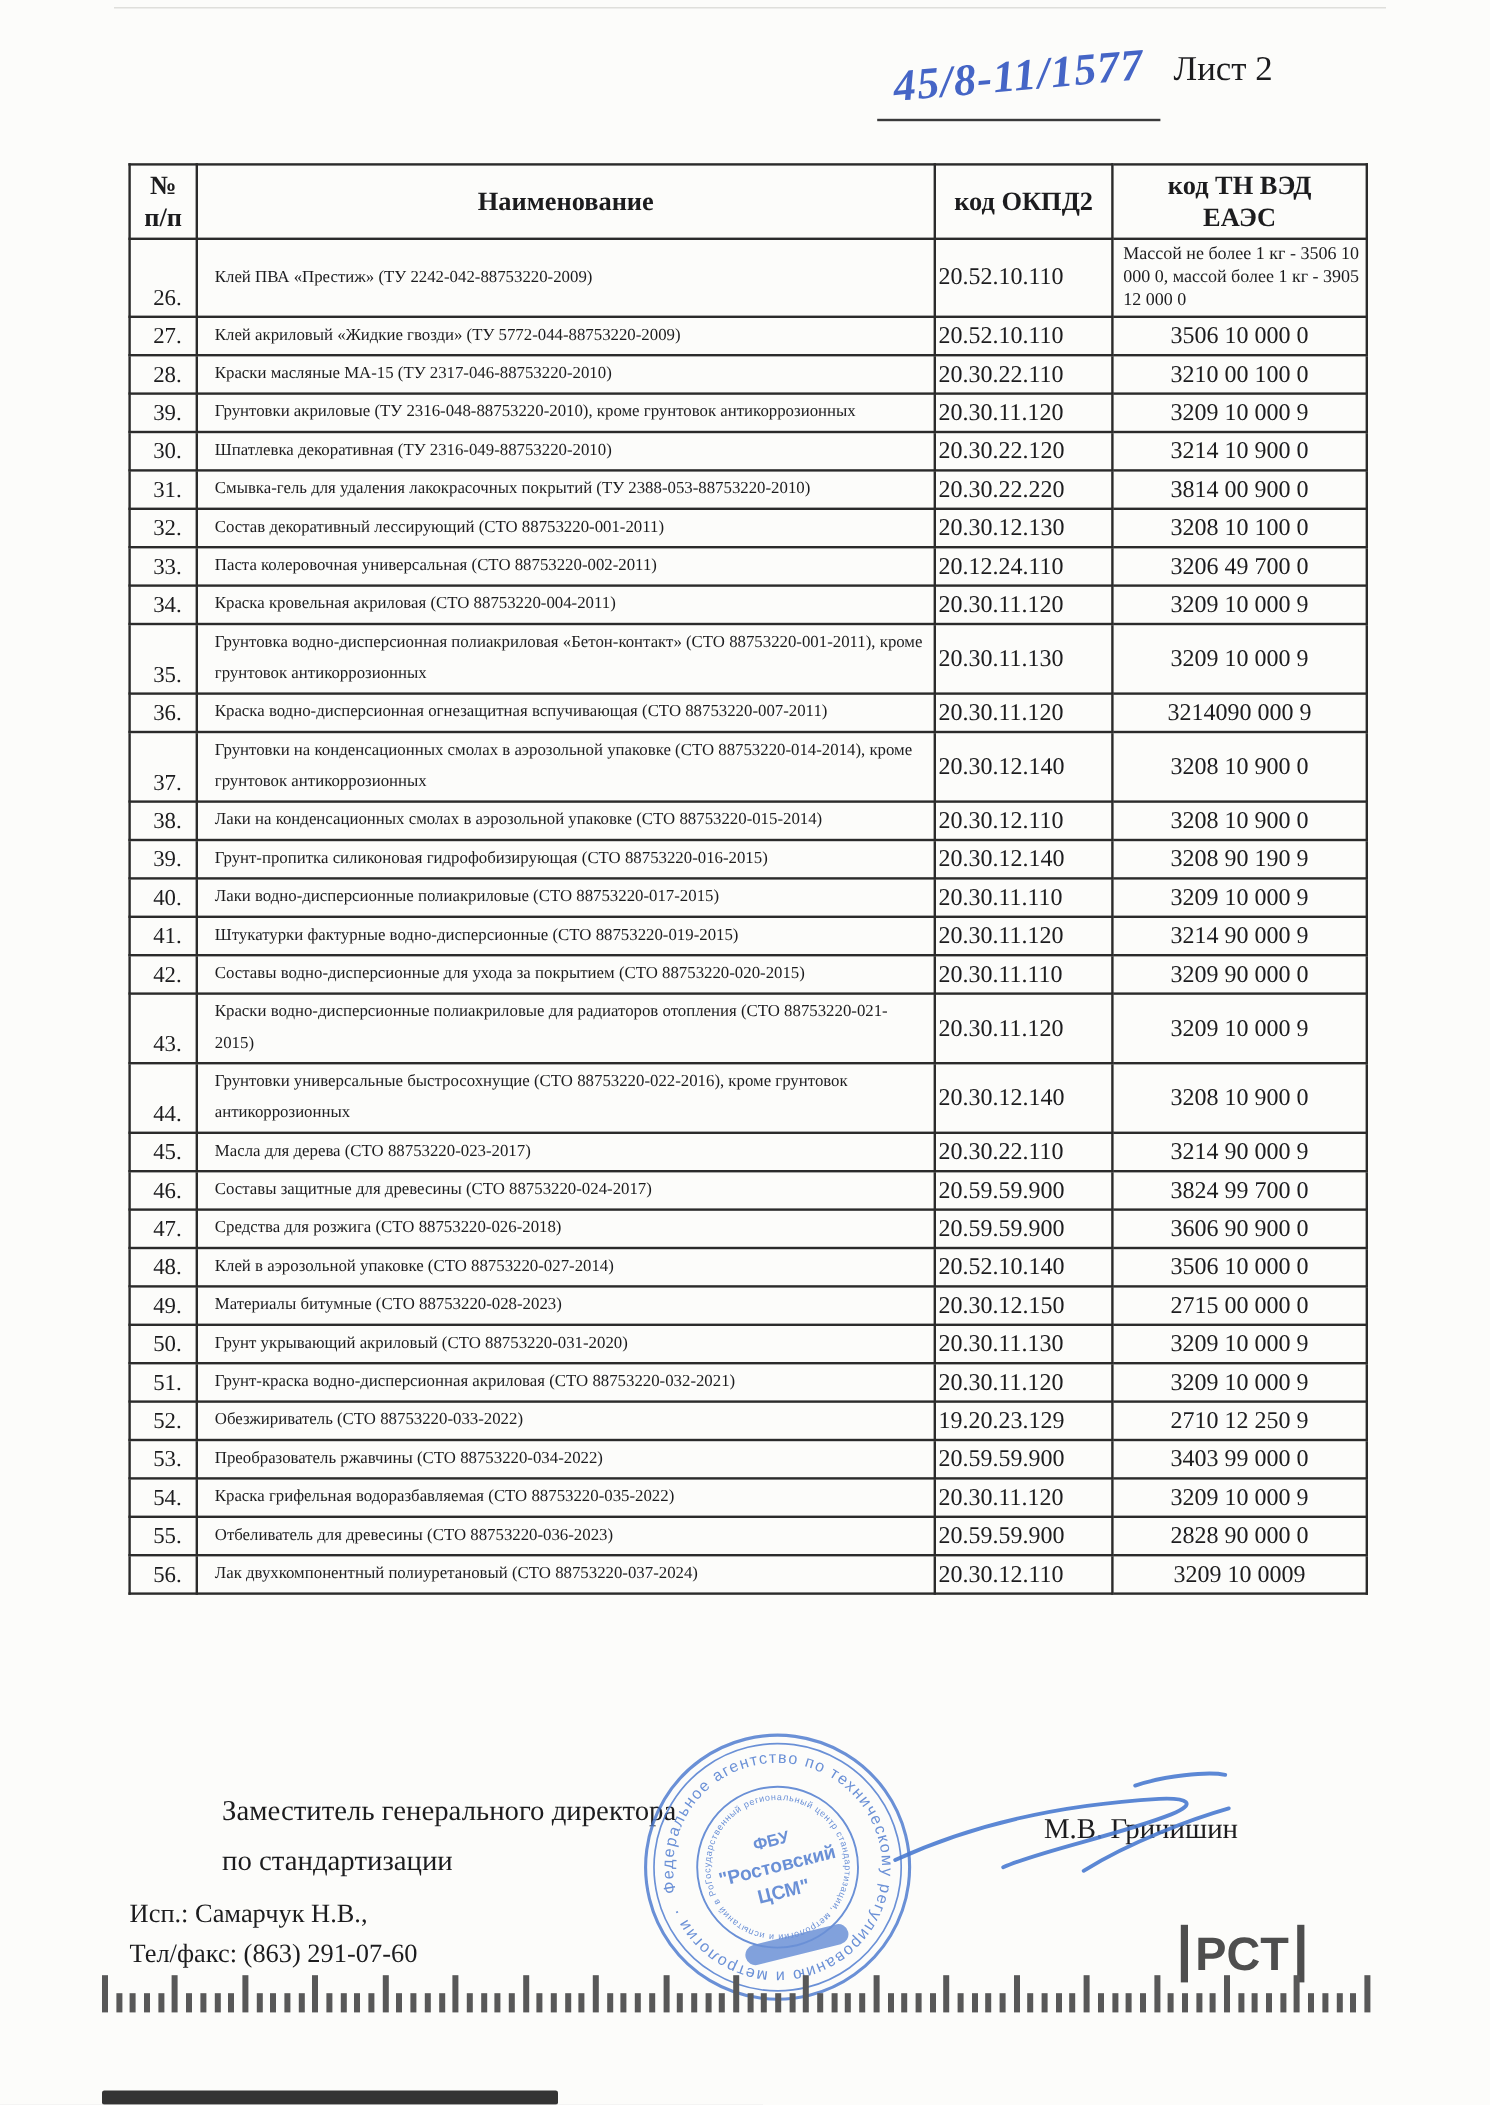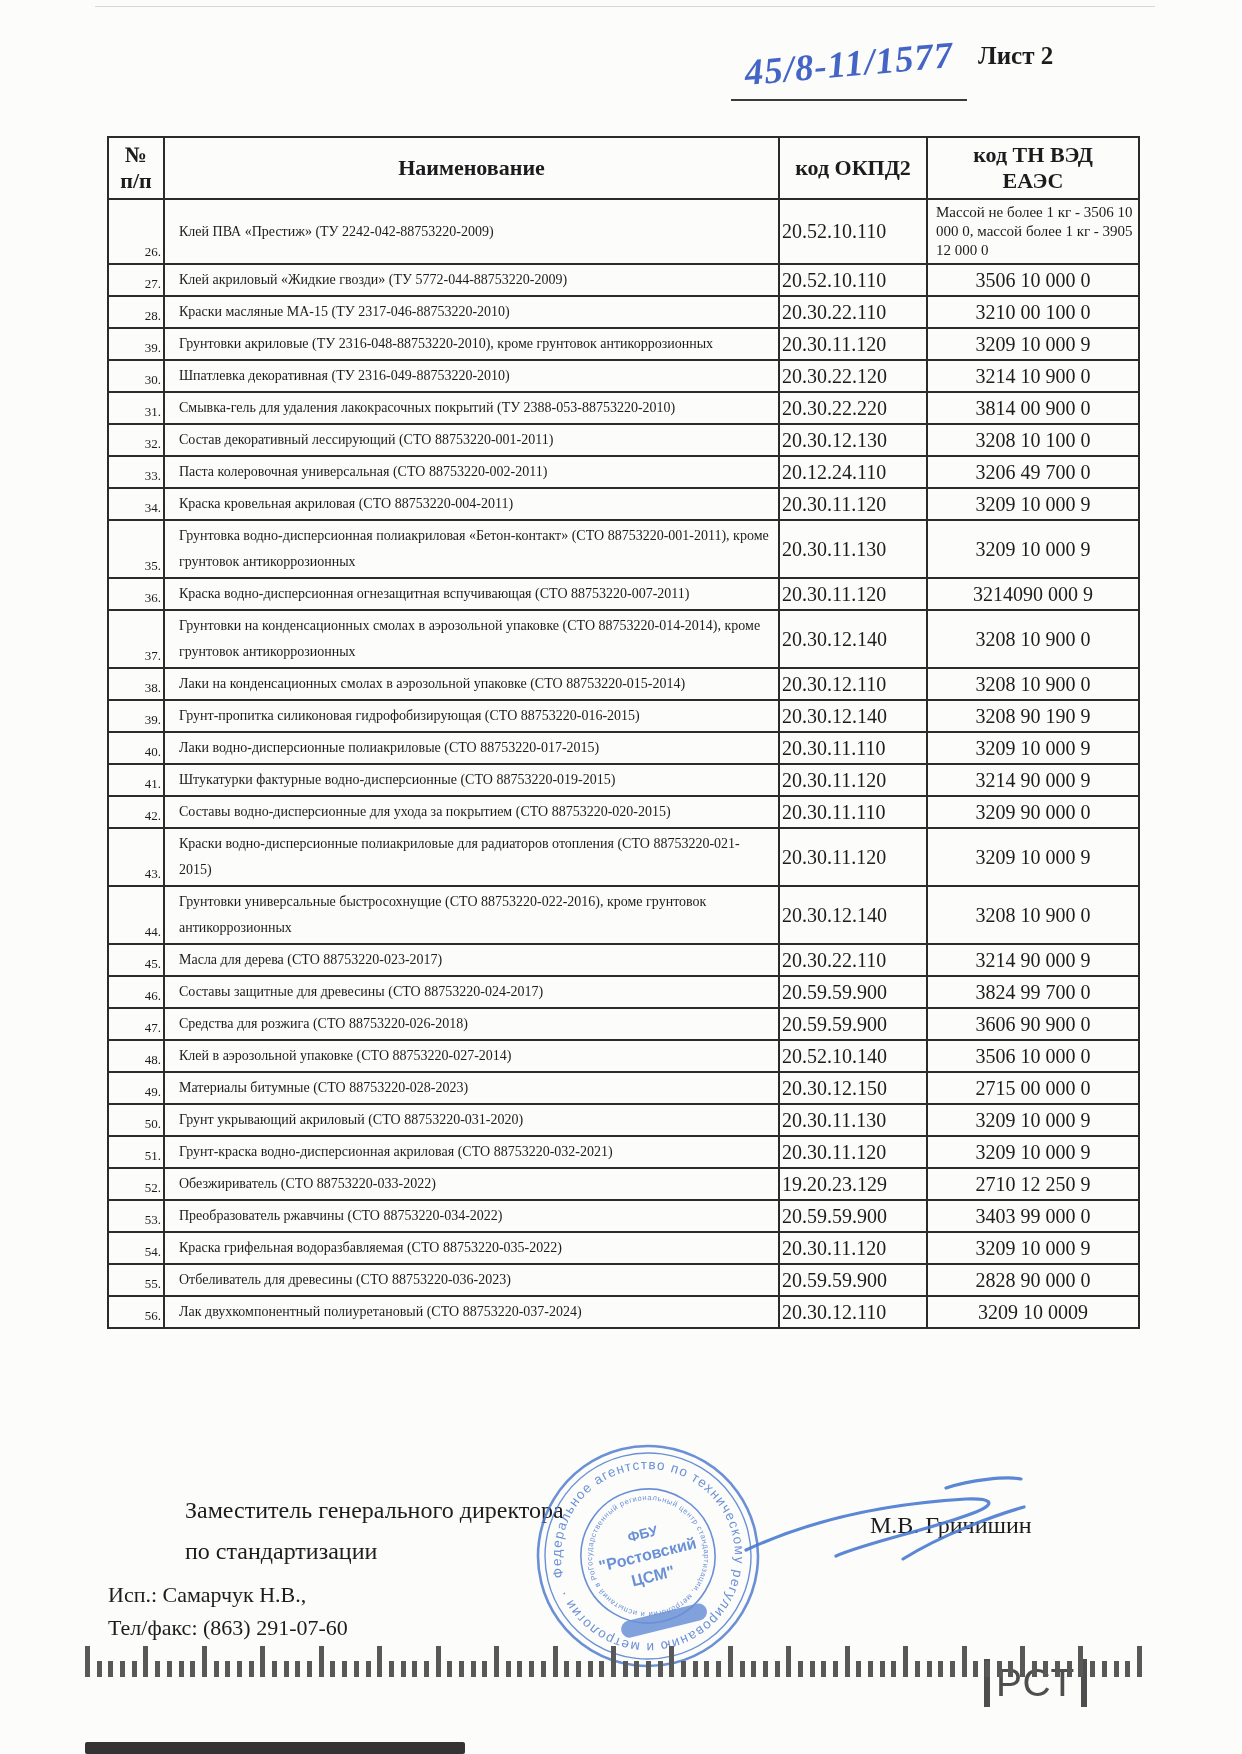--- a/index.html
+++ b/index.html
@@ -3,52 +3,52 @@
 <meta charset="utf-8">
 <style>
   html,body{margin:0;padding:0;background:#e8e8e6;}
   .page{
     position:relative;width:1242px;height:1754px;margin:0 auto;
     background:#fcfcfa;overflow:hidden;
     font-family:"Liberation Serif", serif;color:#1c1c1e;
   }
   .scan-topline{position:absolute;top:6px;left:95px;width:1060px;height:1px;background:#d8d8d4;}
 
-  .sheet-label{position:absolute;top:42px;left:978px;font-size:25px;font-weight:bold;}
+  .sheet-label{position:absolute;top:42px;left:978px;font-size:29px;}
   .appendix-line{position:absolute;top:72px;left:189px;font-size:23px;letter-spacing:.2px;}
   .hand-number{
     position:absolute;top:42px;left:734px;width:230px;text-align:center;
     font-style:italic;font-weight:bold;font-size:37px;letter-spacing:1px;
     color:#4565c6;transform:rotate(-5deg);white-space:nowrap;
   }
   .hand-underline{position:absolute;top:99px;left:731px;width:236px;height:2px;background:#3a3a3a;}
 
   table.doc{
     position:absolute;top:136px;left:107px;width:1031px;
     border-collapse:collapse;table-layout:fixed;
   }
   table.doc th,table.doc td{border:2px solid #2b2b2b;}
   table.doc th{font-size:22px;font-weight:bold;text-align:center;vertical-align:middle;padding:4px 2px;line-height:26px;}
-  td.c-num{vertical-align:bottom;text-align:right;font-size:13px;padding:2px 2px 3px 9px;}
+  td.c-num{vertical-align:bottom;text-align:center;font-size:19px;padding:2px 2px 3px 9px;}
   td.c-name{vertical-align:middle;font-size:14px;line-height:26px;padding:2px 8px 2px 14px;}
   td.c-okpd{vertical-align:middle;text-align:left;font-size:20px;padding:2px 2px;}
   td.c-tnved{vertical-align:middle;text-align:center;font-size:20px;padding:2px 4px;}
   td.c-tnved.tnved-small{font-size:15px;text-align:left;line-height:19px;padding:3px 4px 3px 8px;margin-left:46px;}
 
   .sign-title{position:absolute;left:165px;top:1490px;font-size:24px;line-height:41px;margin-left:20px;}
   .signer-name{position:absolute;left:870px;top:1512px;font-size:24px;}
   .executor{position:absolute;left:108px;top:1578px;font-size:22px;line-height:33px;}
 
   .stamp-wrap{position:absolute;left:530px;top:1438px;width:236px;height:236px;transform:rotate(-14deg);opacity:.82;}
   .stamp-wrap svg text{font-family:"Liberation Sans",sans-serif;fill:#4b79cf;}
   .sig-wrap{position:absolute;left:718px;top:1462px;width:330px;height:110px;}
 
   .rst-mark{
-    position:absolute;left:984px;top:1659px;display:flex;align-items:center;gap:6px;
-    font-family:"Liberation Sans",sans-serif;font-weight:normal;font-size:39px;color:#4e4e4e;
+    position:absolute;left:984px;top:1604px;display:flex;align-items:flex-end;gap:6px;
+    font-family:"Liberation Sans",sans-serif;font-weight:bold;font-size:39px;color:#4e4e4e;
   }
   .rst-mark .rbar{width:6px;height:48px;background:#4e4e4e;}
   .rst-mark .rtxt{line-height:44px;letter-spacing:1px;}
 
   .barcode{position:absolute;left:85px;top:1643px;width:1078px;height:34px;display:flex;align-items:flex-end;gap:6.7px;}
   .barcode .bar{width:5px;background:#585858;flex:none;}
   .barcode .bar.short{height:16px;}
   .barcode .bar.tall{height:31px;}
 
   .scan-strip{position:absolute;left:85px;top:1742px;width:380px;height:12px;background:#343434;border-radius:2px;}

